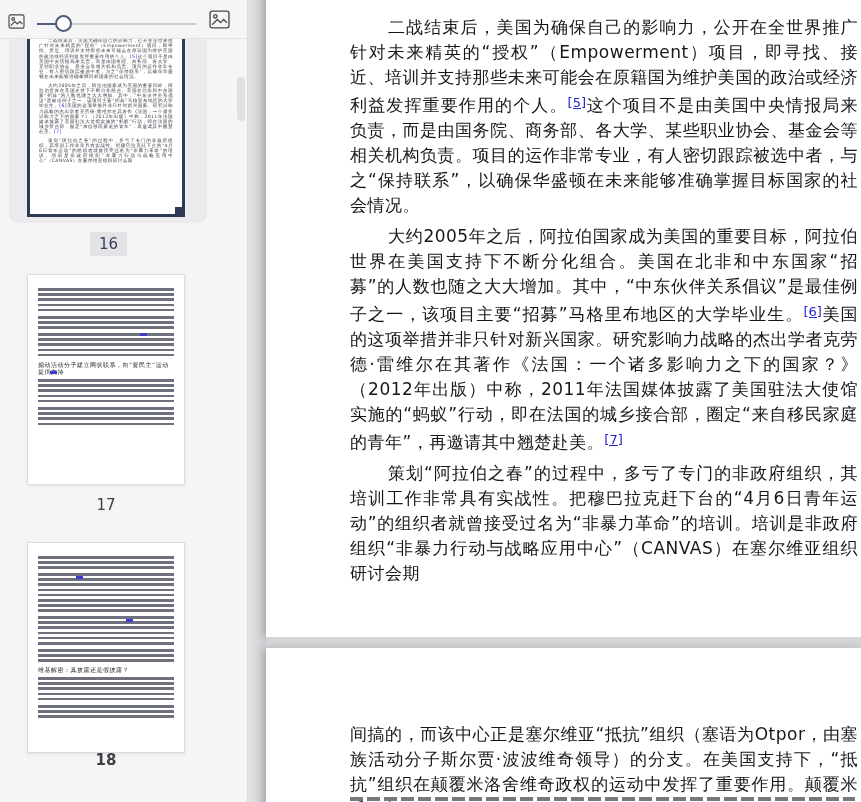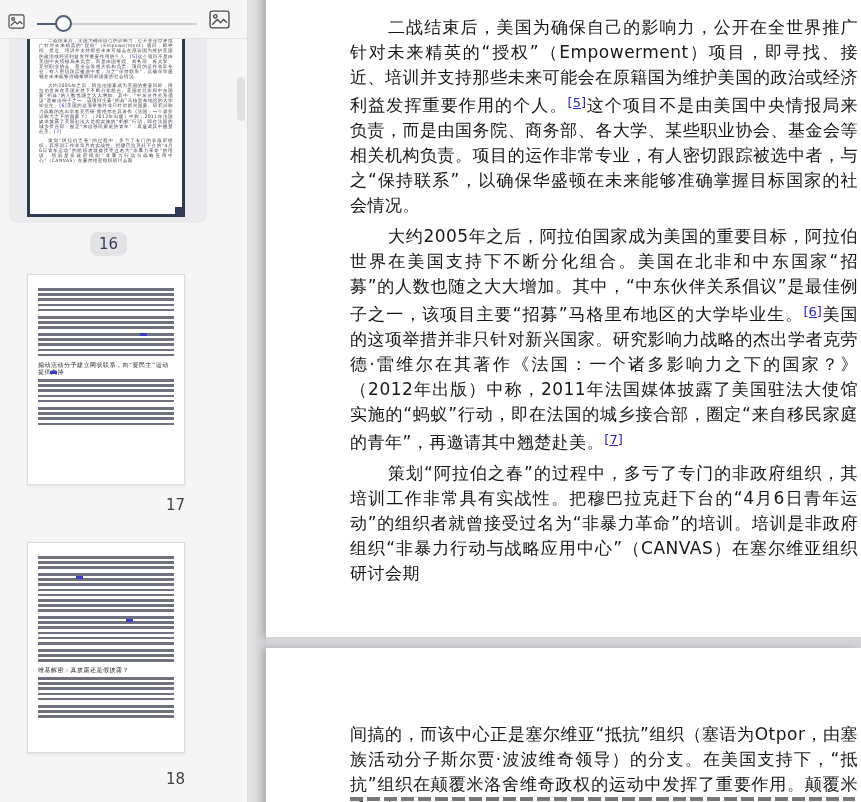--- a/index.html
+++ b/index.html
@@ -37,23 +37,23 @@
   .micro { font-size:4.6px; line-height:5.2px; letter-spacing:.4px; color:#3c3c48; text-align:justify; }
   .micro p { margin:0 0 3px; text-indent:9px; }
   .micro .ref { color:#2b2bd4; }
   .stripes { background:repeating-linear-gradient(180deg,#70717f 0,#70717f 2.6px,transparent 2.6px,transparent 5.2px);
              margin:0 0 4px; }
   .s3 { height:13px; } .s4 { height:18px; } .s5 { height:24px; } .s6 { height:29px; } .s8 { height:39px; }
   .mini-head { font-size:6px; line-height:7px; color:#26262e; letter-spacing:.5px; margin:1px 0 4px; }
   .bdash { position:absolute; width:7px; height:2.5px; background:#3b3bd0; }
 
   .badge { position:absolute; left:90px; top:193px; width:37px; height:24px; background:#e3e3e6;
-           border-radius:8px; text-align:center; line-height:24px; font-size:15px; color:#39405e; }
-  .pnum { position:absolute; width:158px; left:27px; text-align:right; font-size:15px; color:#3f3f46; }
-  .pn17 { top:457px; } .pn18 { top:731px; }
+           border-radius:2px; text-align:center; line-height:24px; font-size:15px; color:#39405e; }
+  .pnum { position:absolute; width:158px; left:27px; text-align:center; font-size:15px; color:#3f3f46; }
+  .pn17 { top:457px; } .pn18 { top:712px;font-weight:bold; }
   .sb-scroll { position:absolute; left:237px; top:77px; width:8px; height:44px;
                background:#e1e1e4; border-radius:4px; }
 
   
   .viewer { position:absolute; left:248px; top:0; width:613px; height:802px; background:#e4e4e6; }
   .viewer::before { content:""; position:absolute; left:0; top:0; width:18px; height:100%;
                     background:linear-gradient(90deg,#e4e4e6,#cfcfd3); }
   .page { position:absolute; left:18px; width:595px; background:#fff;
           box-shadow:-4px 0 7px rgba(0,0,0,.16); }
   .pageA { top:-60px; height:697px; padding:75px 0 0 84px; }

